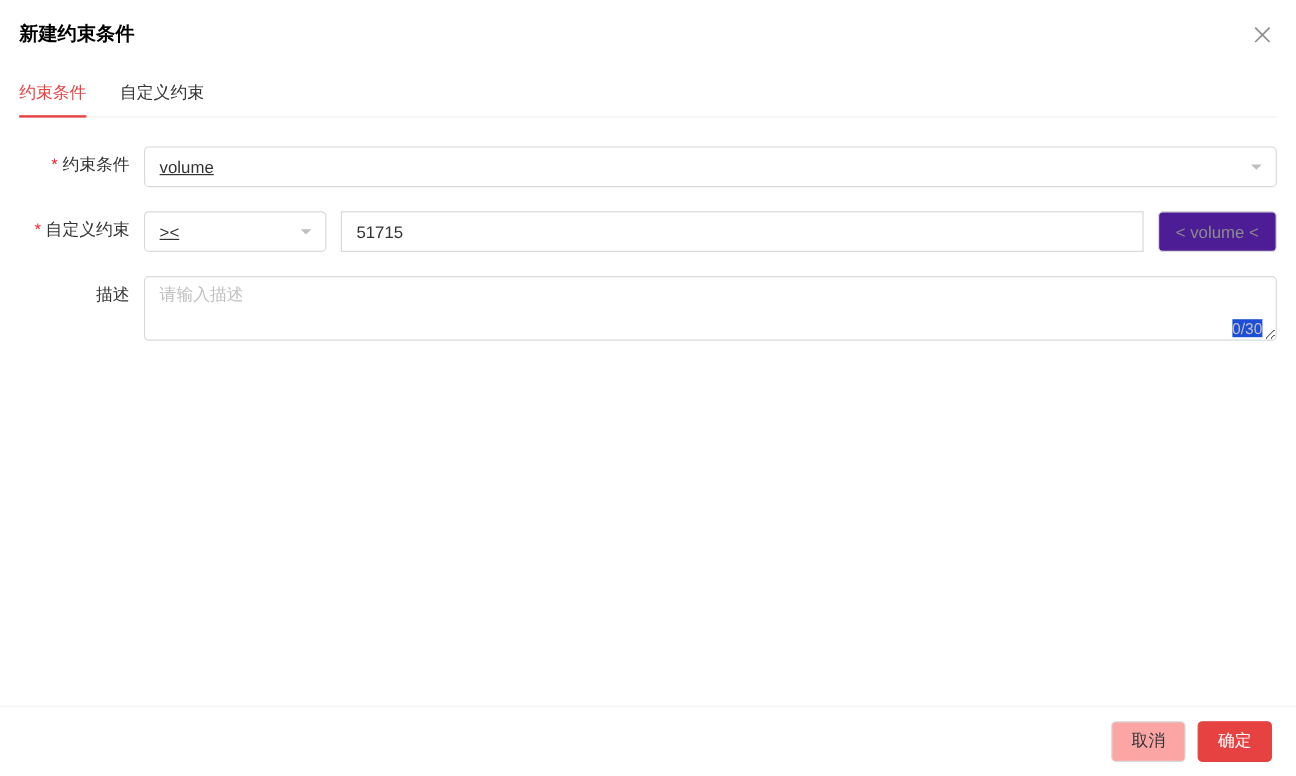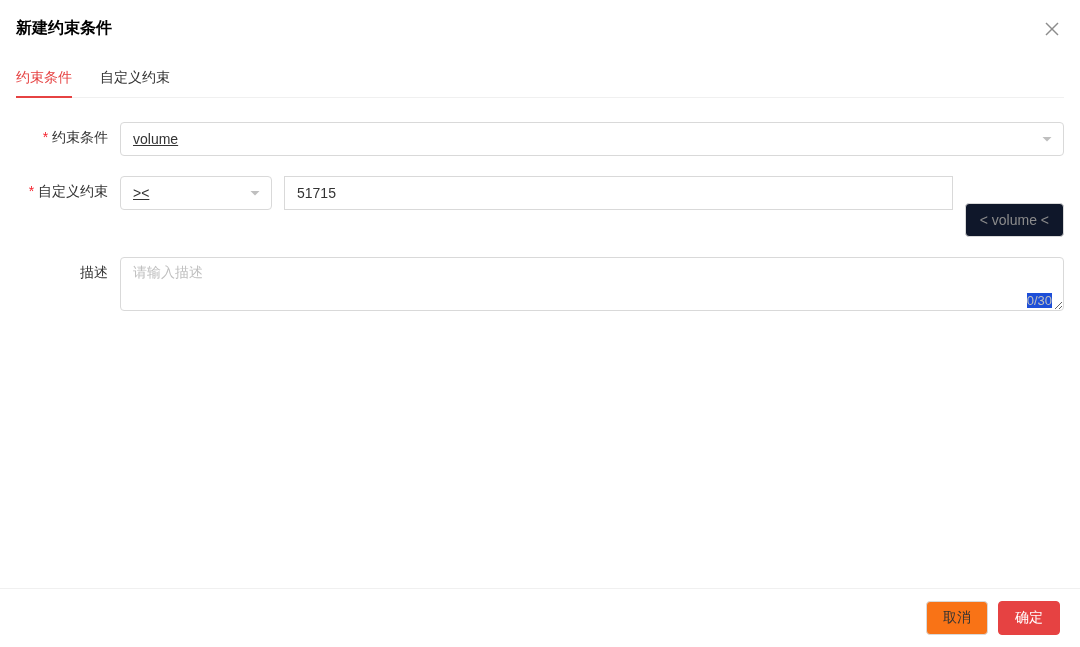--- a/index.html
+++ b/index.html
@@ -150,25 +150,24 @@
       flex: 1;
     }
     .between-label {
       display: flex;
       align-items: center;
       justify-content: center;
       padding: 0 14px;
       height: 34px;
       border: 1px solid #d9d9d9;
       border-radius: 4px;
-      background: #0f172a;
+      background: #4c1d95;
       color: #8c8c8c;
       flex-shrink: 0;
       white-space: nowrap;
-      margin-top: 27px;
     }
     .textarea-wrap {
       position: relative;
       flex: 1;
     }
     .textarea {
       border: 1px solid #d9d9d9;
       border-radius: 4px;
       padding: 6px 12px;
       width: 100%;
@@ -200,21 +199,21 @@
       border-top: 1px solid #f0f0f0;
       gap: 10px;
     }
     .btn {
       height: 34px;
       padding: 0 16px;
       border-radius: 4px;
       font-size: 14px;
       cursor: pointer;
       border: 1px solid #d9d9d9;
-      background: #f97316;
+      background: #fca5a5;
       color: #333;
       font-family: inherit;
     }
     .btn-primary {
       background: #e64242;
       border-color: #e64242;
       color: #fff;
     }
   </style>
 </head>

